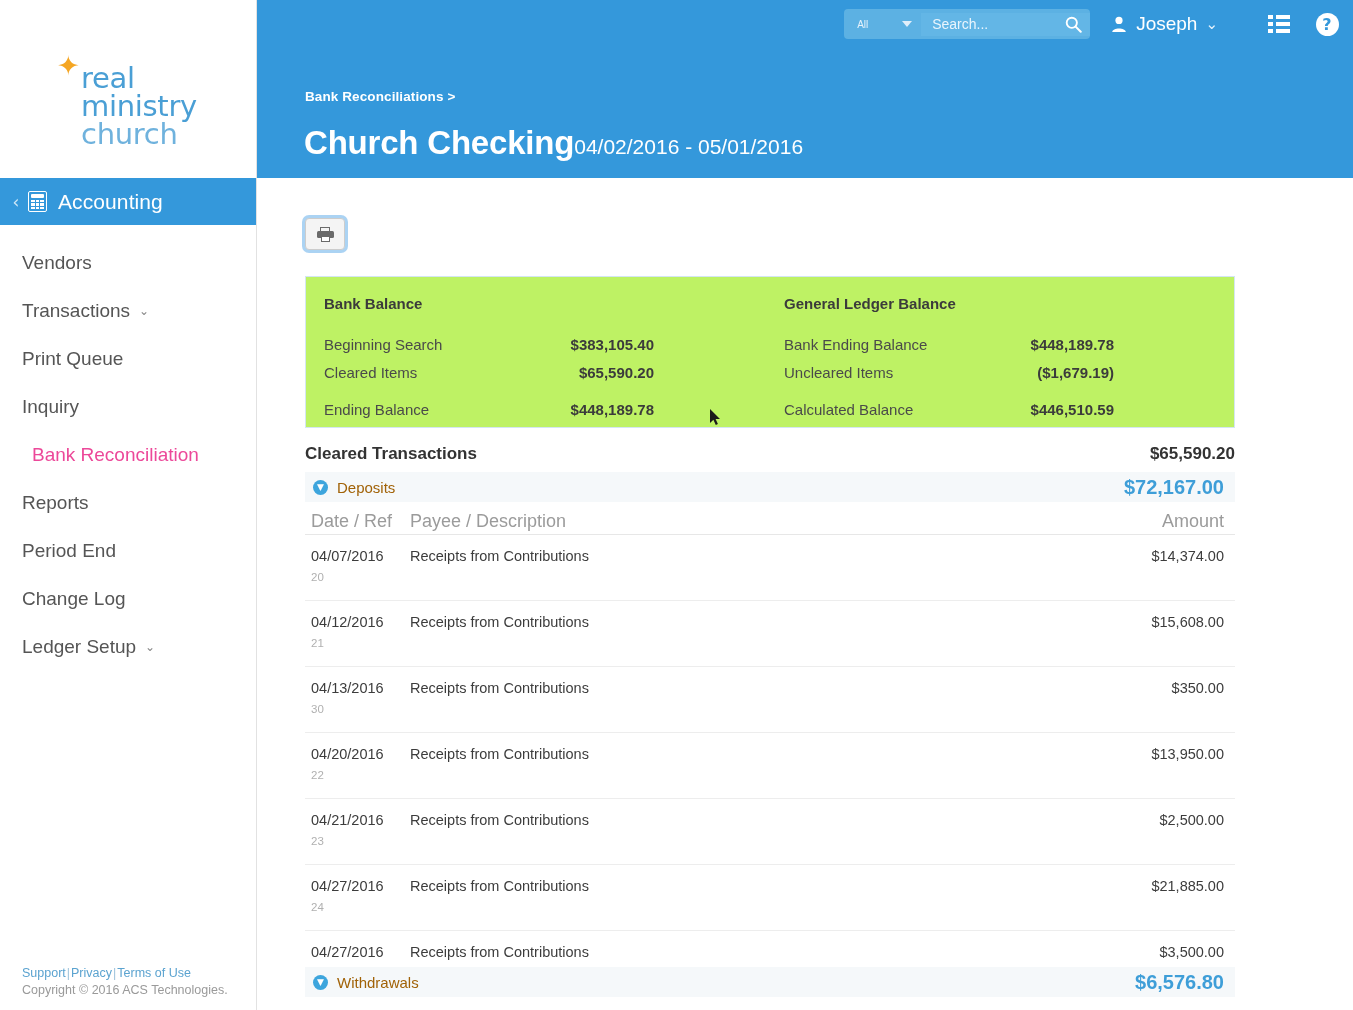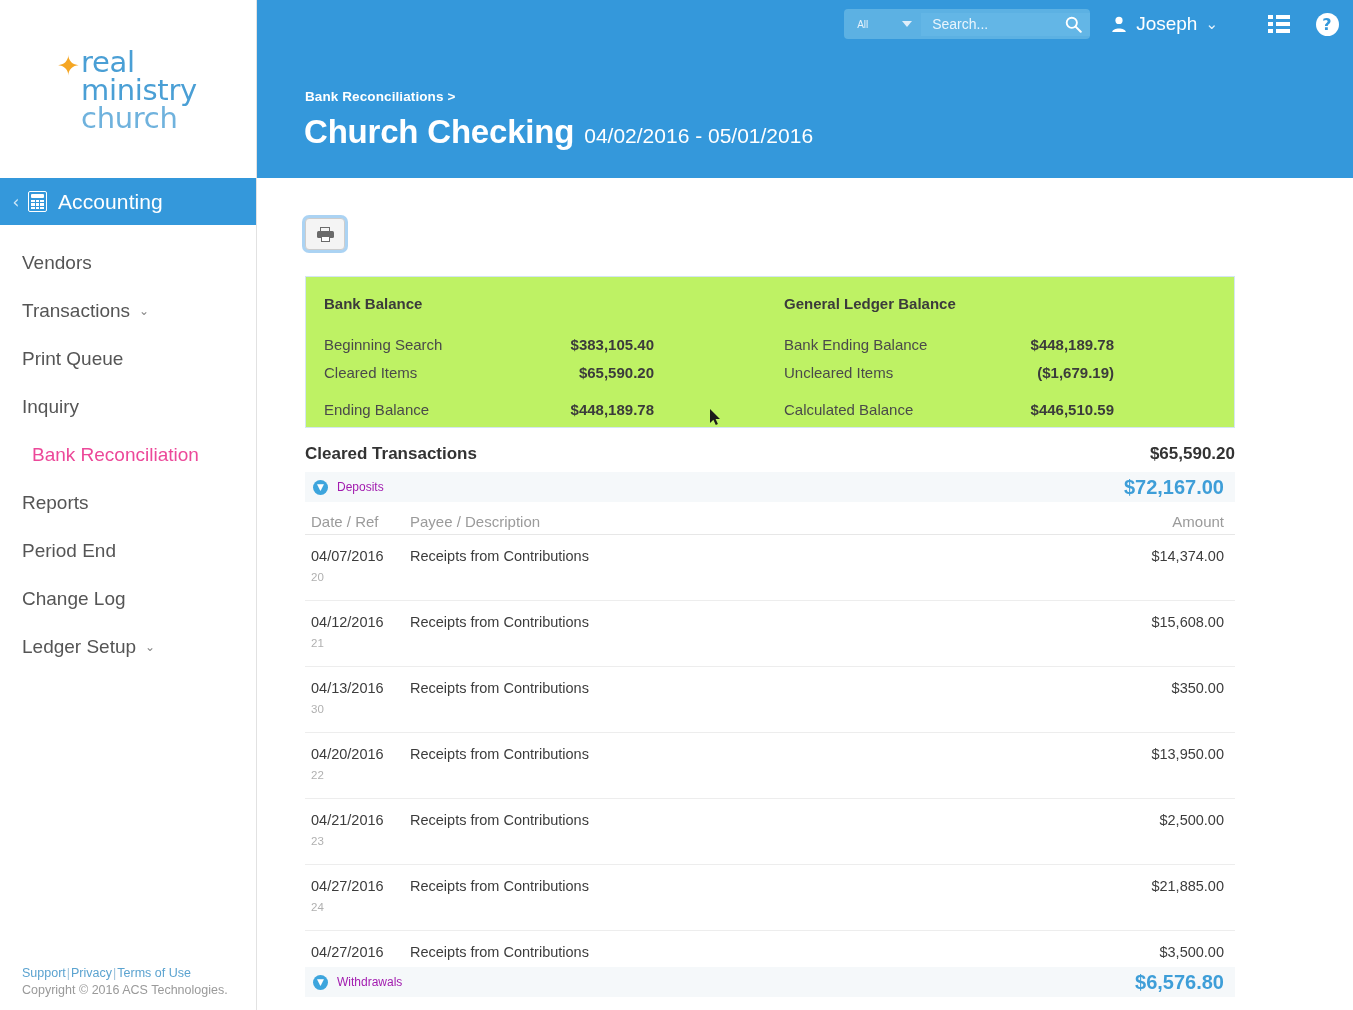--- a/index.html
+++ b/index.html
@@ -23,21 +23,21 @@
   }
   .logo {
     position: absolute; left: 57px; top: 48px;
     width: 160px;
   }
   .logo-star {
     position: absolute; left: 0px; top: 5px;
     font-size: 27px; color: #f5a623; line-height: 1;
   }
   .logo-text {
-    position: absolute; left: 24px; top: 0;
+    position: absolute; left: 24px; top: 16px;
     color: #4a9fd5;
     font-family: "DejaVu Sans", sans-serif;
     font-size: 29px;
     line-height: 28px;
     font-weight: 400;
     letter-spacing: -0.3px;
   }
   .logo-text .l2 { display: block; }
   .logo-text .l3 { display: block; color: #6fb2dd; }
 
@@ -145,22 +145,22 @@
     display: flex; align-items: center; justify-content: center;
     font-size: 16px; font-weight: bold;
     font-family: "DejaVu Sans", sans-serif;
   }
   .breadcrumb {
     position: absolute; left: 48px; top: 89px;
     color: #ffffff; font-size: 13.5px; font-weight: bold;
     letter-spacing: 0.1px;
   }
   .page-title {
-    position: absolute; left: 47px; top: 113px;
-    color: #ffffff; display: flex; align-items: baseline; gap: 10px;
+    position: absolute; left: 47px; top: 124px;
+    color: #ffffff; display: flex; align-items: baseline; gap: 0;
   }
   .page-title h1 { font-size: 33px; font-weight: bold; letter-spacing: -0.2px; }
   .page-range { font-size: 21px; font-weight: 400; }
 
   
   .main {
     position: absolute; left: 257px; top: 178px;
     width: 1096px; height: 832px;
     background: #ffffff;
   }
@@ -220,28 +220,28 @@
     cursor: pointer;
   }
   .group-row .left { display: flex; align-items: center; gap: 9px; }
   .chev-circle {
     width: 15px; height: 15px; border-radius: 50%;
     background: #3da5dd; color: #ffffff;
     display: flex; align-items: center; justify-content: center;
     font-size: 9px; line-height: 1;
     font-family: "DejaVu Sans", sans-serif;
   }
-  .group-row .name { font-size: 12px; color: #a21caf; }
+  .group-row .name { font-size: 15px; color: #a16207; }
   .group-row .amt { font-size: 20px; color: #3e9ed8; font-weight: bold; }
 
   .col-head {
     position: absolute; left: 48px; width: 930px; height: 26px;
     display: flex; align-items: center;
     border-bottom: 1px solid #e7e7e7;
-    font-size: 15px; color: #9b9b9b;
+    font-size: 18px; color: #9b9b9b;
   }
   .col-head .c-date { width: 105px; padding-left: 6px; }
   .col-head .c-payee { flex: 1; }
   .col-head .c-amt { width: 180px; text-align: right; padding-right: 11px; }
 
   .txn-list { position: absolute; left: 48px; width: 930px; }
   .txn {
     display: flex; align-items: flex-start;
     padding: 12px 0 13px 0;
     border-bottom: 1px solid #ededed;

